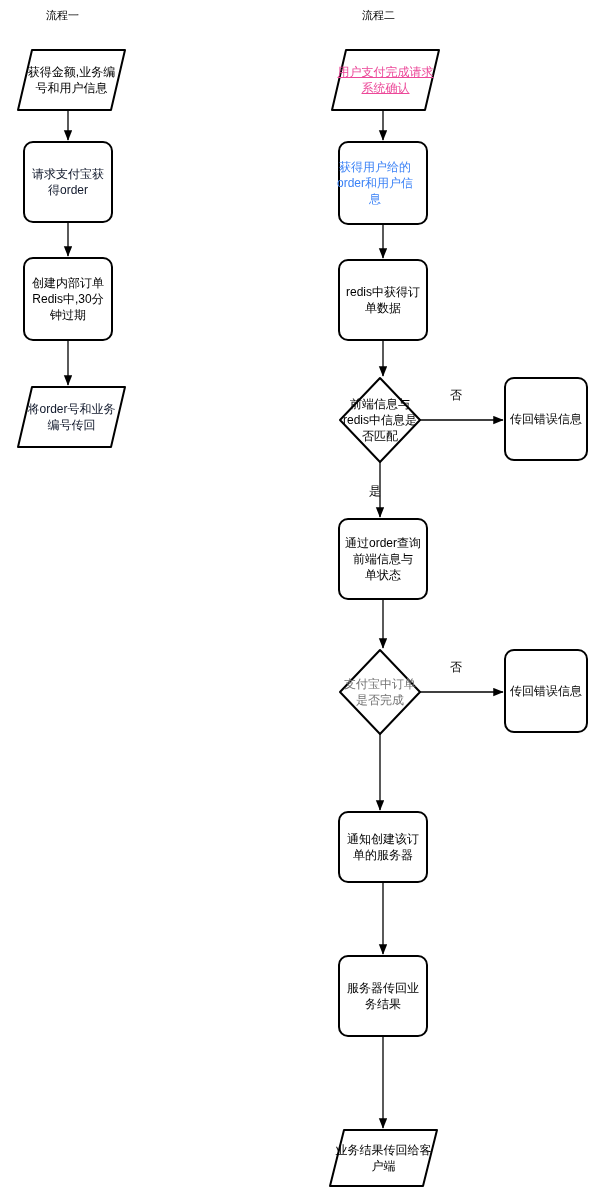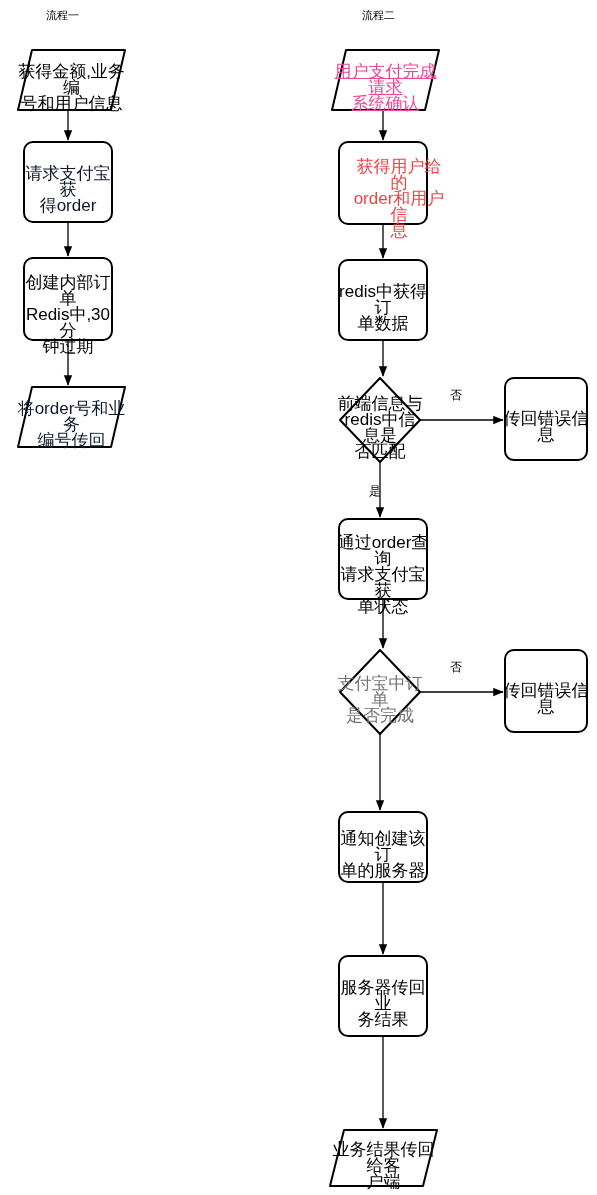--- a/index.html
+++ b/index.html
@@ -32,21 +32,21 @@
   }
   .edge {
     fill: none;
     stroke: #000000;
     stroke-width: 1.3;
   }
   .node-label {
     position: absolute;
     text-align: center;
     color: #000000;
-    font-size: 17px;
+    font-size: 12px;
     line-height: 16px;
     font-family: "Liberation Sans", "DejaVu Sans", sans-serif;
     white-space: pre-line;
     pointer-events: none;
   }
   .lane-title {
     position: absolute;
     color: #000000;
     font-size: 11px;
     line-height: 16px;
@@ -109,31 +109,31 @@
 号和用户信息</div>
       <div class="node-label" style="color: #0f172a; left: 21px; width: 94px; top: 166px;">请求支付宝获
 得order</div>
       <div class="node-label" style="color: rgb(0, 0, 0); left: 21px; width: 94px; top: 275px;">创建内部订单
 Redis中,30分
 钟过期</div>
       <div class="node-label" style="color: #0f172a; left: 13px; width: 117px; top: 401px;">将order号和业务
 编号传回</div>
       <div class="node-label" style="color: #ec4899; left: 327px; width: 117px; top: 64px; text-decoration: underline;">用户支付完成请求
 系统确认</div>
-      <div class="node-label" style="color: #ef4444; left: 352px; width: 94px; top: 159px;">获得用户给的
+      <div class="node-label" style="color: #3b82f6; left: 328px; width: 94px; top: 159px;">获得用户给的
 order和用户信
 息</div>
       <div class="node-label" style="color: rgb(0, 0, 0); left: 336px; width: 94px; top: 284px;">redis中获得订
 单数据</div>
       <div class="node-label" style="color: rgb(0, 0, 0); left: 337px; width: 86px; top: 396px;">前端信息与
 redis中信息是
 否匹配</div>
       <div class="node-label" style="color: rgb(0, 0, 0); left: 502px; width: 88px; top: 411px;">传回错误信息</div>
       <div class="node-label" style="color: rgb(0, 0, 0); left: 336px; width: 94px; top: 535px;">通过order查询
-请求支付宝获
+前端信息与
 单状态</div>
       <div class="node-label" style="color: #737373; left: 337px; width: 86px; top: 676px;">支付宝中订单
 是否完成</div>
       <div class="node-label" style="color: rgb(0, 0, 0); left: 502px; width: 88px; top: 683px;">传回错误信息</div>
       <div class="node-label" style="color: rgb(0, 0, 0); left: 336px; width: 94px; top: 831px;">通知创建该订
 单的服务器</div>
       <div class="node-label" style="color: rgb(0, 0, 0); left: 336px; width: 94px; top: 980px; text-align: center;">服务器传回业
 务结果</div>
       <div class="node-label" style="color: rgb(0, 0, 0); left: 325px; width: 117px; top: 1142px;">业务结果传回给客
 户端</div>

